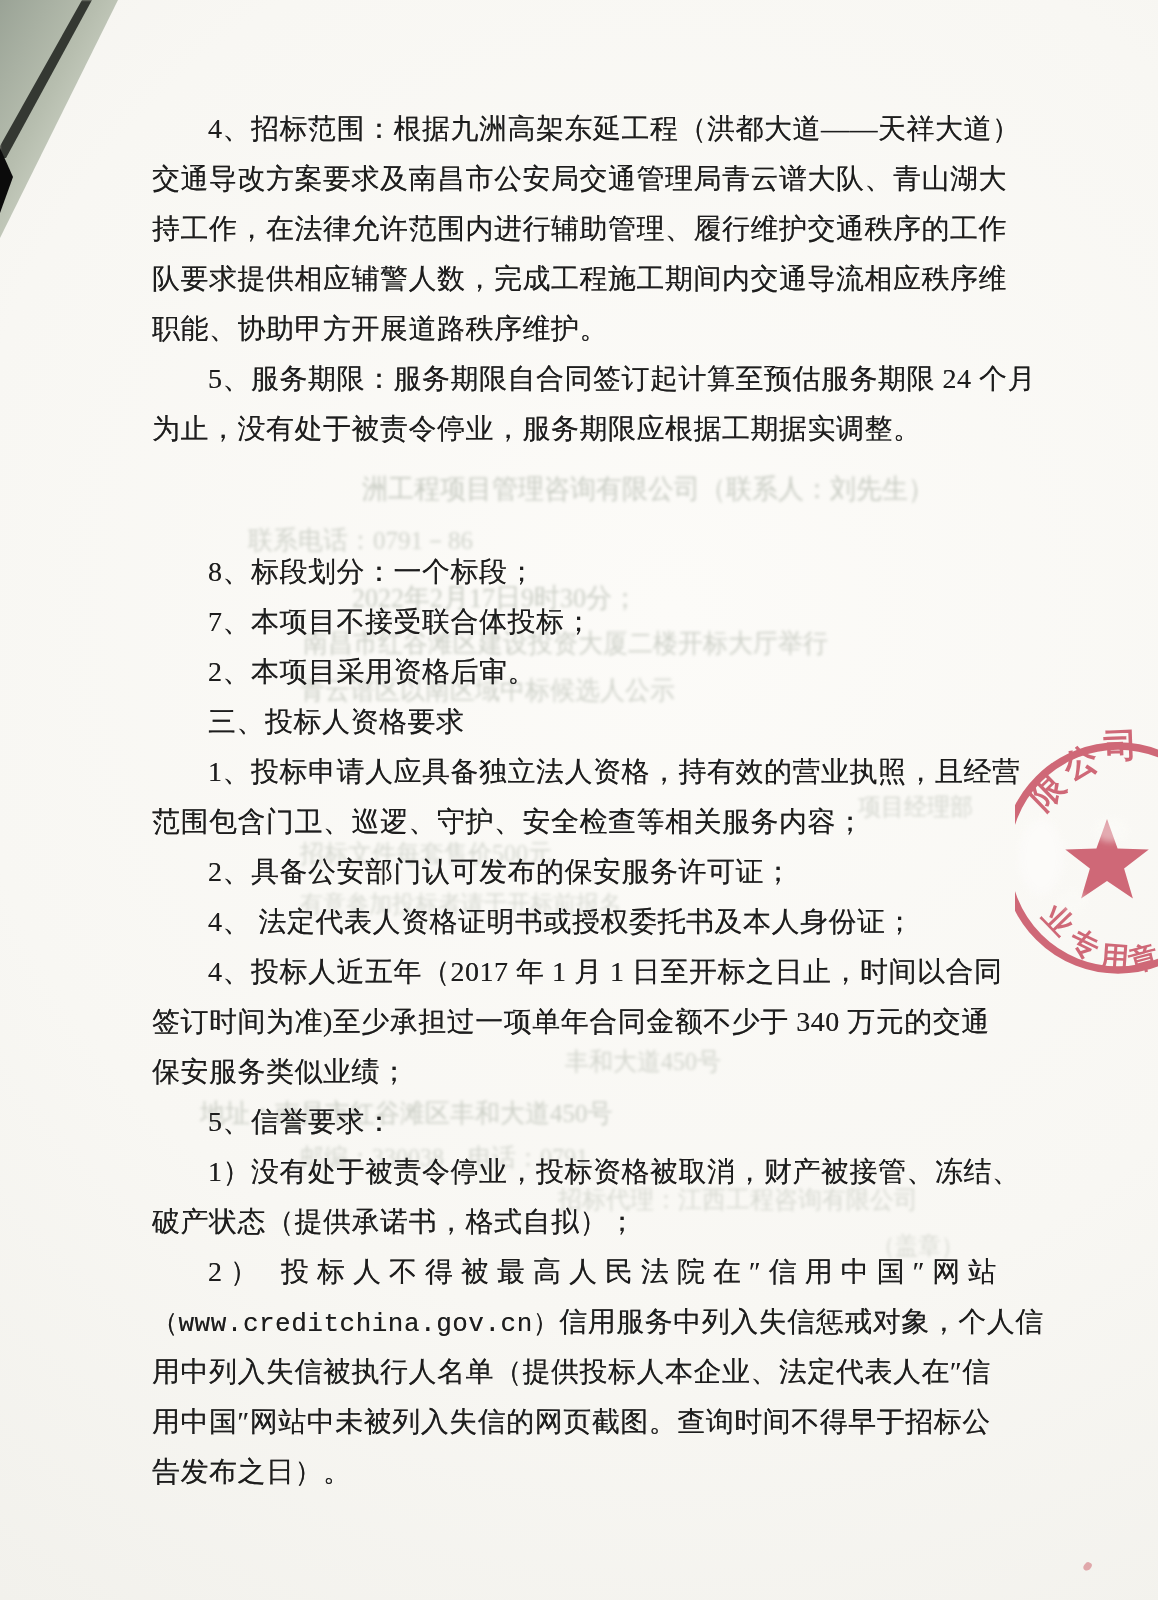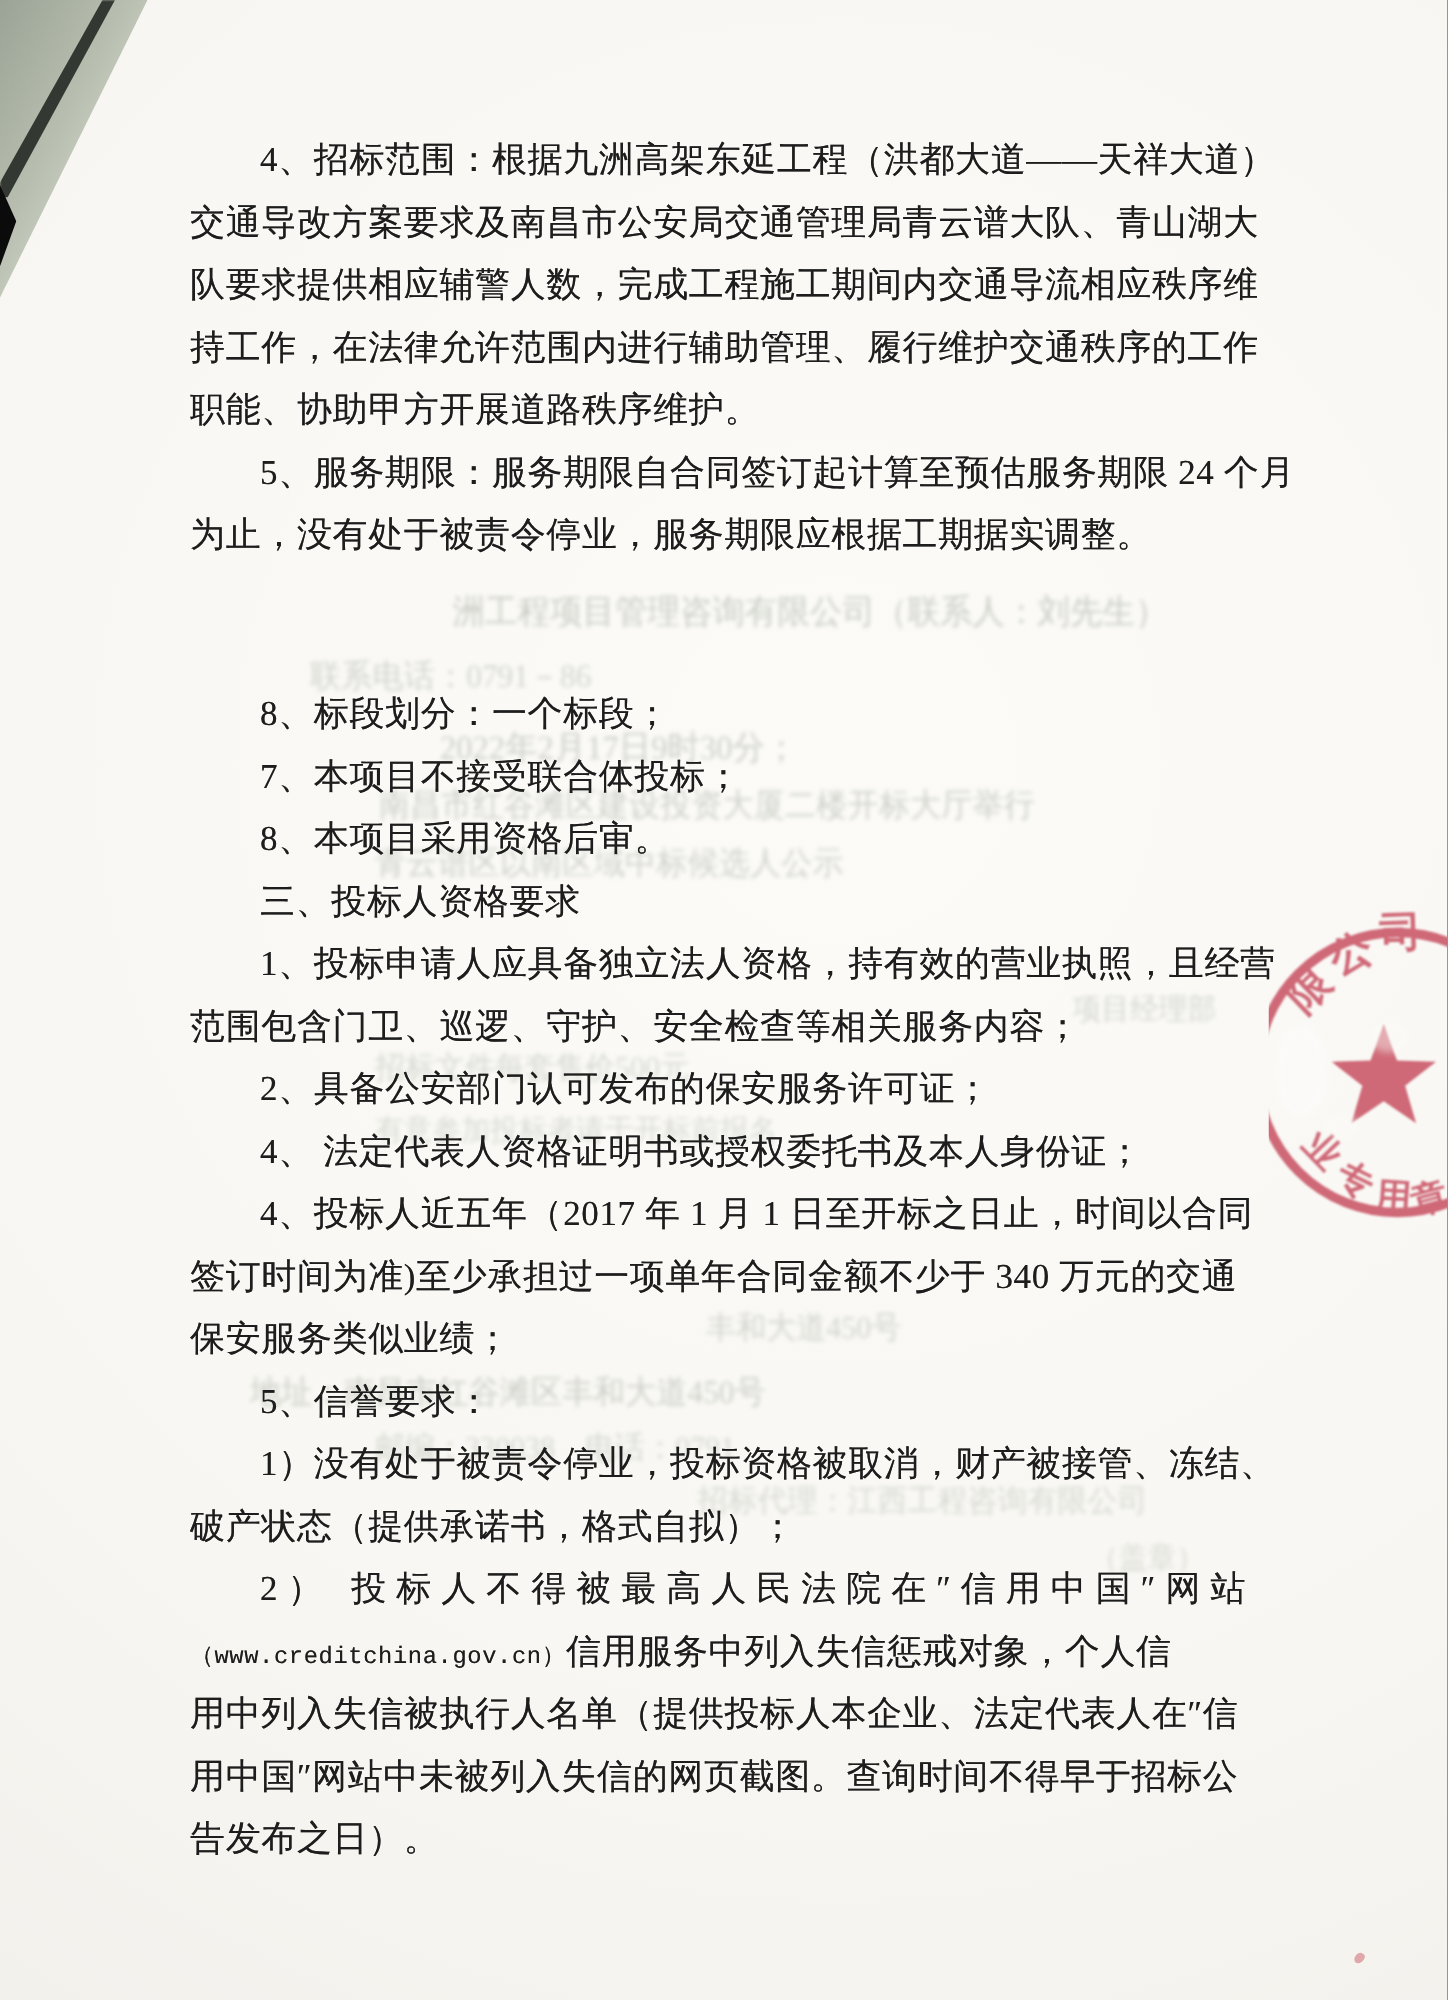--- a/index.html
+++ b/index.html
@@ -35,21 +35,21 @@
     position:absolute;left:152px;top:104px;width:860px;
     font-size:28px;line-height:50px;color:#1d1d1d;
     letter-spacing:0.5px;
     text-shadow:0 0 0.5px rgba(20,20,20,.65);
   }
   .ln{height:50px;white-space:nowrap;}
   .indent{text-indent:2em;}
   .bold{font-weight:normal;}
   .spaced{letter-spacing:8px;}
   .gap{height:93px;}
-  .latin-mono{font-family:"Liberation Mono","DejaVu Sans Mono",monospace;font-size:19px;}
+  .latin-mono{font-family:"Liberation Mono","DejaVu Sans Mono",monospace;font-size:26px;}
   
   .ghost{
     position:absolute;white-space:nowrap;
     font-family:"Liberation Serif","DejaVu Serif",serif;
     color:#828c7c;
     filter:blur(1.7px);
     transform:scaleY(1.05);
   }
   
   .stamp{position:absolute;left:1015px;top:705px;width:143px;height:290px;}
@@ -81,29 +81,29 @@
     <div class="ghost" style="left:565px;top:1046px;font-size:24px;opacity:.33">丰和大道450号</div>
     <div class="ghost" style="left:200px;top:1097px;font-size:25px;opacity:.38">地址：南昌市红谷滩区丰和大道450号</div>
     <div class="ghost" style="left:300px;top:1142px;font-size:24px;opacity:.30">邮编：330038　电话：0791</div>
     <div class="ghost" style="left:558px;top:1184px;font-size:24px;opacity:.28">招标代理：江西工程咨询有限公司</div>
     <div class="ghost" style="left:872px;top:1231px;font-size:23px;opacity:.26">（盖章）</div>
   </div>
 
   <div class="doc-text">
     <div class="ln indent">4、招标范围：根据九洲高架东延工程（洪都大道——天祥大道）</div>
     <div class="ln">交通导改方案要求及南昌市公安局交通管理局青云谱大队、青山湖大</div>
+    <div class="ln">持工作，在法律允许范围内进行辅助管理、履行维护交通秩序的工作</div>
     <div class="ln">队要求提供相应辅警人数，完成工程施工期间内交通导流相应秩序维</div>
-    <div class="ln">持工作，在法律允许范围内进行辅助管理、履行维护交通秩序的工作</div>
     <div class="ln">职能、协助甲方开展道路秩序维护。</div>
     <div class="ln indent">5、服务期限：服务期限自合同签订起计算至预估服务期限 24 个月</div>
     <div class="ln">为止，没有处于被责令停业，服务期限应根据工期据实调整。</div>
     <div class="gap"></div>
     <div class="ln indent">8、标段划分：一个标段；</div>
     <div class="ln indent">7、本项目不接受联合体投标；</div>
-    <div class="ln indent">8、本项目采用资格后审。</div>
+    <div class="ln indent">2、本项目采用资格后审。</div>
     <div class="ln indent bold">三、投标人资格要求</div>
     <div class="ln indent">1、投标申请人应具备独立法人资格，持有效的营业执照，且经营</div>
     <div class="ln">范围包含门卫、巡逻、守护、安全检查等相关服务内容；</div>
     <div class="ln indent">2、具备公安部门认可发布的保安服务许可证；</div>
     <div class="ln indent">4、 法定代表人资格证明书或授权委托书及本人身份证；</div>
     <div class="ln indent">4、投标人近五年（2017 年 1 月 1 日至开标之日止，时间以合同</div>
     <div class="ln">签订时间为准)至少承担过一项单年合同金额不少于 340 万元的交通</div>
     <div class="ln">保安服务类似业绩；</div>
     <div class="ln indent">5、信誉要求：</div>
     <div class="ln indent">1）没有处于被责令停业，投标资格被取消，财产被接管、冻结、</div>

